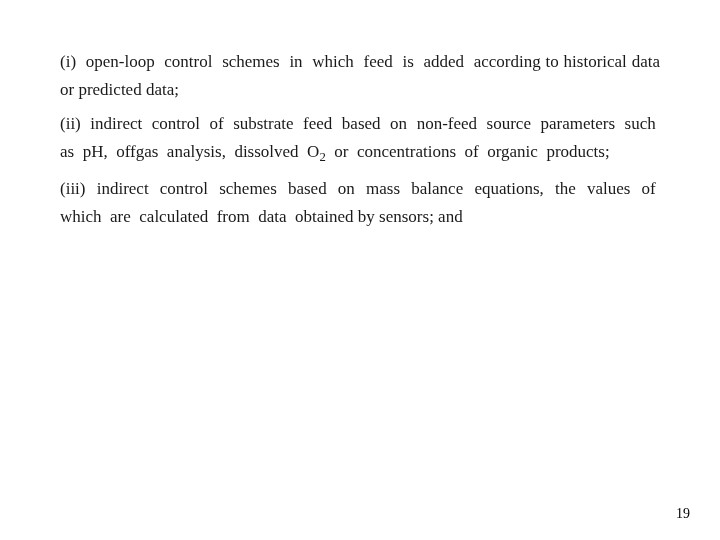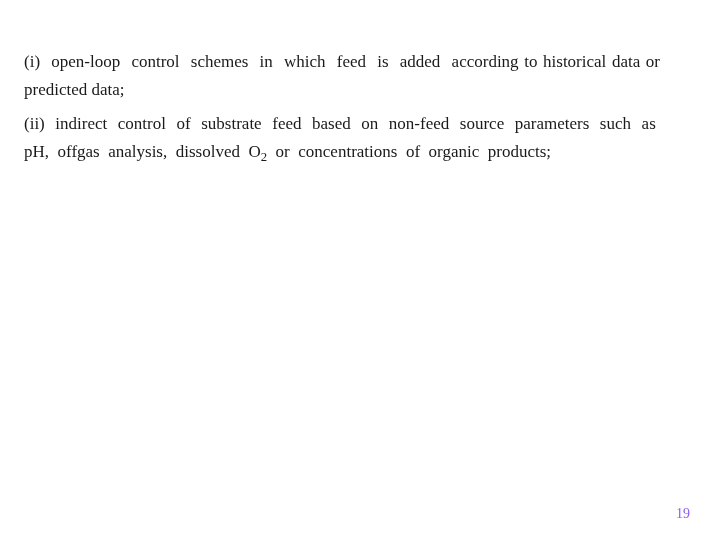--- a/index.html
+++ b/index.html
@@ -16,21 +16,21 @@
       font-size: 17px;
       color: #1a1a1a;
       overflow: hidden;
     }
 
     .slide-container {
       width: 720px;
       height: 540px;
       background: #ffffff;
       position: relative;
-      padding: 48px 60px 40px 24px;
+      padding: 48px 60px 40px 60px;
     }
 
     .content-block {
       width: 100%;
       line-height: 1.65;
       text-align: justify;
     }
 
     .paragraph {
       margin-bottom: 6px;
@@ -39,39 +39,44 @@
     sub {
       font-size: 0.75em;
       vertical-align: sub;
     }
 
     .page-number {
       position: absolute;
       bottom: 18px;
       right: 30px;
       font-size: 14px;
-      color: #8b5cf6;
+      color: #000000;
     }
   </style>
 </head>
 <body>
 
 <div class="slide-container">
   <div class="content-block">
 
     <p class="paragraph">
       <span>
         (i)&nbsp; open-loop&nbsp; control&nbsp; schemes&nbsp; in&nbsp; which&nbsp; feed&nbsp; is&nbsp; added&nbsp; according to historical data or predicted data;
       </span>
     </p>
 
     <p class="paragraph">
       <span>
         (ii)&nbsp; indirect&nbsp; control&nbsp; of&nbsp; substrate&nbsp; feed&nbsp; based&nbsp; on&nbsp; non-feed&nbsp; source&nbsp; parameters&nbsp; such&nbsp; as&nbsp; pH,&nbsp; offgas&nbsp; analysis,&nbsp; dissolved&nbsp; O<sub>2</sub>&nbsp; or&nbsp; concentrations&nbsp; of&nbsp; organic&nbsp; products;
       </span>
     </p>
 
+    <p class="paragraph">
+      <span>
+        (iii)&nbsp; indirect&nbsp; control&nbsp; schemes&nbsp; based&nbsp; on&nbsp; mass&nbsp; balance&nbsp; equations,&nbsp; the&nbsp; values&nbsp; of&nbsp; which&nbsp; are&nbsp; calculated&nbsp; from&nbsp; data&nbsp; obtained by sensors; and
+      </span>
+    </p>
 
 
   </div>
 
   <div class="page-number">19</div>
 </div>
 
 </body></html>

